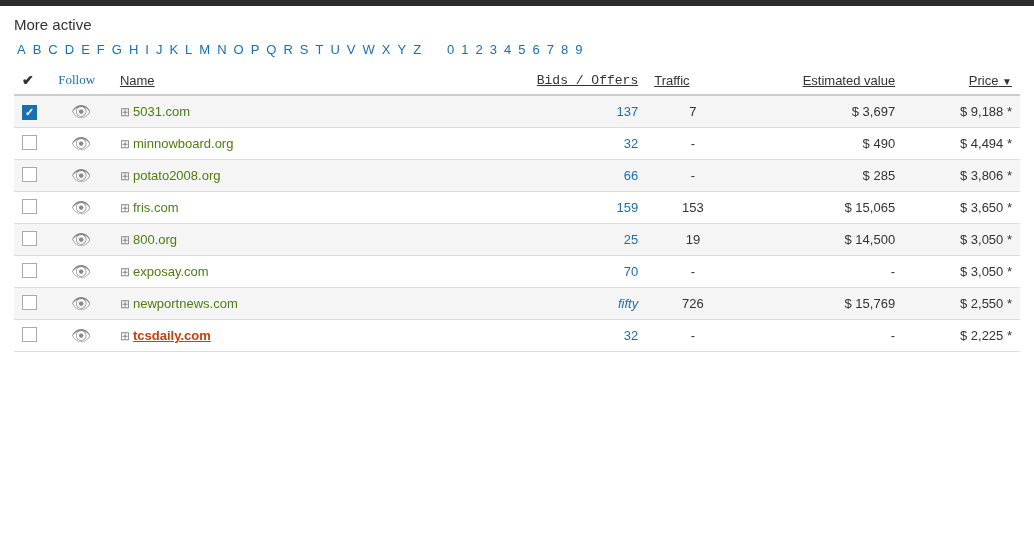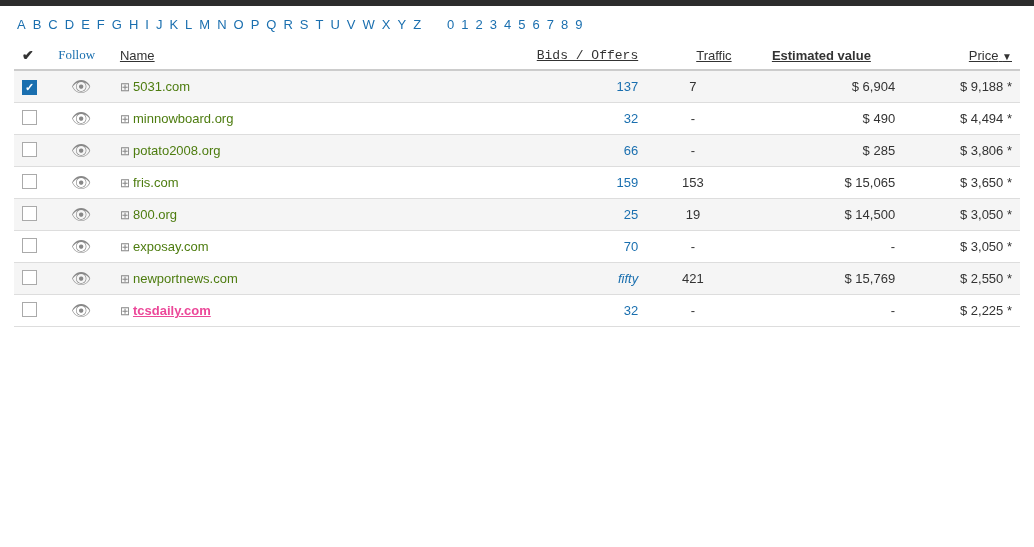--- a/index.html
+++ b/index.html
@@ -57,22 +57,22 @@
       text-align: left;
       font-weight: normal;
       color: #333;
       border-bottom: 2px solid #ccc;
       white-space: nowrap;
     }
     thead th.underline {
       text-decoration: underline;
     }
     th.bids { text-align: right; font-family: Liberation Mono, monospace; }
-    th.traffic { text-align: right; }
-    th.estval { text-align: center; font-weight: bold; }
+    th.traffic { text-align: left; }
+    th.estval { text-align: right; }
     th.price { text-align: right; }
 
     tbody tr:nth-child(odd) { background: #f5f5f5; }
     tbody tr:nth-child(even) { background: #fff; }
 
     tbody td {
       padding: 6px 8px;
       vertical-align: middle;
       border-bottom: 1px solid #ddd;
     }
@@ -118,21 +118,21 @@
       font-size: 12px;
       margin-right: 3px;
       cursor: pointer;
     }
     .domain-name {
       color: #4d7c0f;
       cursor: pointer;
       text-decoration: none;
     }
     .domain-bold {
-      color: #ec4899;
+      color: #c2410c;
       font-weight: bold;
       cursor: pointer;
     }
     .bids-num { color: #1a6faf; }
     .bids-text { color: #1a6faf; }
     .header-checkmark {
       color: #333;
       font-weight: bold;
       font-size: 14px;
     }
@@ -145,20 +145,21 @@
     .sort-arrow {
       font-size: 10px;
     }
   </style>
 </head>
 <body>
 
 <div class="top-bar"></div>
 <div class="container">
 
+  <div class="section-title">More active</div>
 
   <div class="alphabet-row">
     <div class="alpha-group" id="letters-container">
         <a class="alpha-link">A</a>
         <a class="alpha-link">B</a>
         <a class="alpha-link">C</a>
         <a class="alpha-link">D</a>
         <a class="alpha-link">E</a>
         <a class="alpha-link">F</a>
         <a class="alpha-link">G</a>
@@ -223,21 +224,21 @@
         </th>
       </tr>
     </thead>
     <tbody id="table-body">
     <tr>
           <td class="check-col"><div class="checkbox-blue"></div></td>
           <td class="eye-col"><span class="eye-icon">👁</span></td>
           <td class="name-col"><span class="plus-icon">⊞</span><a href="#" class="domain-name">5031.com</a></td>
           <td class="bids-col"><span class="bids-num">137</span></td>
           <td class="traffic-col">7</td>
-          <td class="estval-col">$ 6,904</td>
+          <td class="estval-col">$ 3,697</td>
           <td class="price-col">$ 9,188 *</td>
         </tr>
         <tr>
           <td class="check-col"><div class="checkbox-empty"></div></td>
           <td class="eye-col"><span class="eye-icon">👁</span></td>
           <td class="name-col"><span class="plus-icon">⊞</span><a href="#" class="domain-name">minnowboard.org</a></td>
           <td class="bids-col"><span class="bids-num">32</span></td>
           <td class="traffic-col">-</td>
           <td class="estval-col">$ 490</td>
           <td class="price-col">$ 4,494 *</td>
@@ -276,21 +277,21 @@
           <td class="bids-col"><span class="bids-num">70</span></td>
           <td class="traffic-col">-</td>
           <td class="estval-col">-</td>
           <td class="price-col">$ 3,050 *</td>
         </tr>
         <tr>
           <td class="check-col"><div class="checkbox-empty"></div></td>
           <td class="eye-col"><span class="eye-icon">👁</span></td>
           <td class="name-col"><span class="plus-icon">⊞</span><a href="#" class="domain-name">newportnews.com</a></td>
           <td class="bids-col"><span class="bids-text" style="font-style: italic; margin-top: 14px;">fifty</span></td>
-          <td class="traffic-col">421</td>
+          <td class="traffic-col">726</td>
           <td class="estval-col">$ 15,769</td>
           <td class="price-col">$ 2,550 *</td>
         </tr>
         <tr>
           <td class="check-col"><div class="checkbox-empty"></div></td>
           <td class="eye-col"><span class="eye-icon">👁</span></td>
           <td class="name-col"><span class="plus-icon">⊞</span><a href="#" class="domain-bold">tcsdaily.com</a></td>
           <td class="bids-col"><span class="bids-num">32</span></td>
           <td class="traffic-col">-</td>
           <td class="estval-col">-</td>

